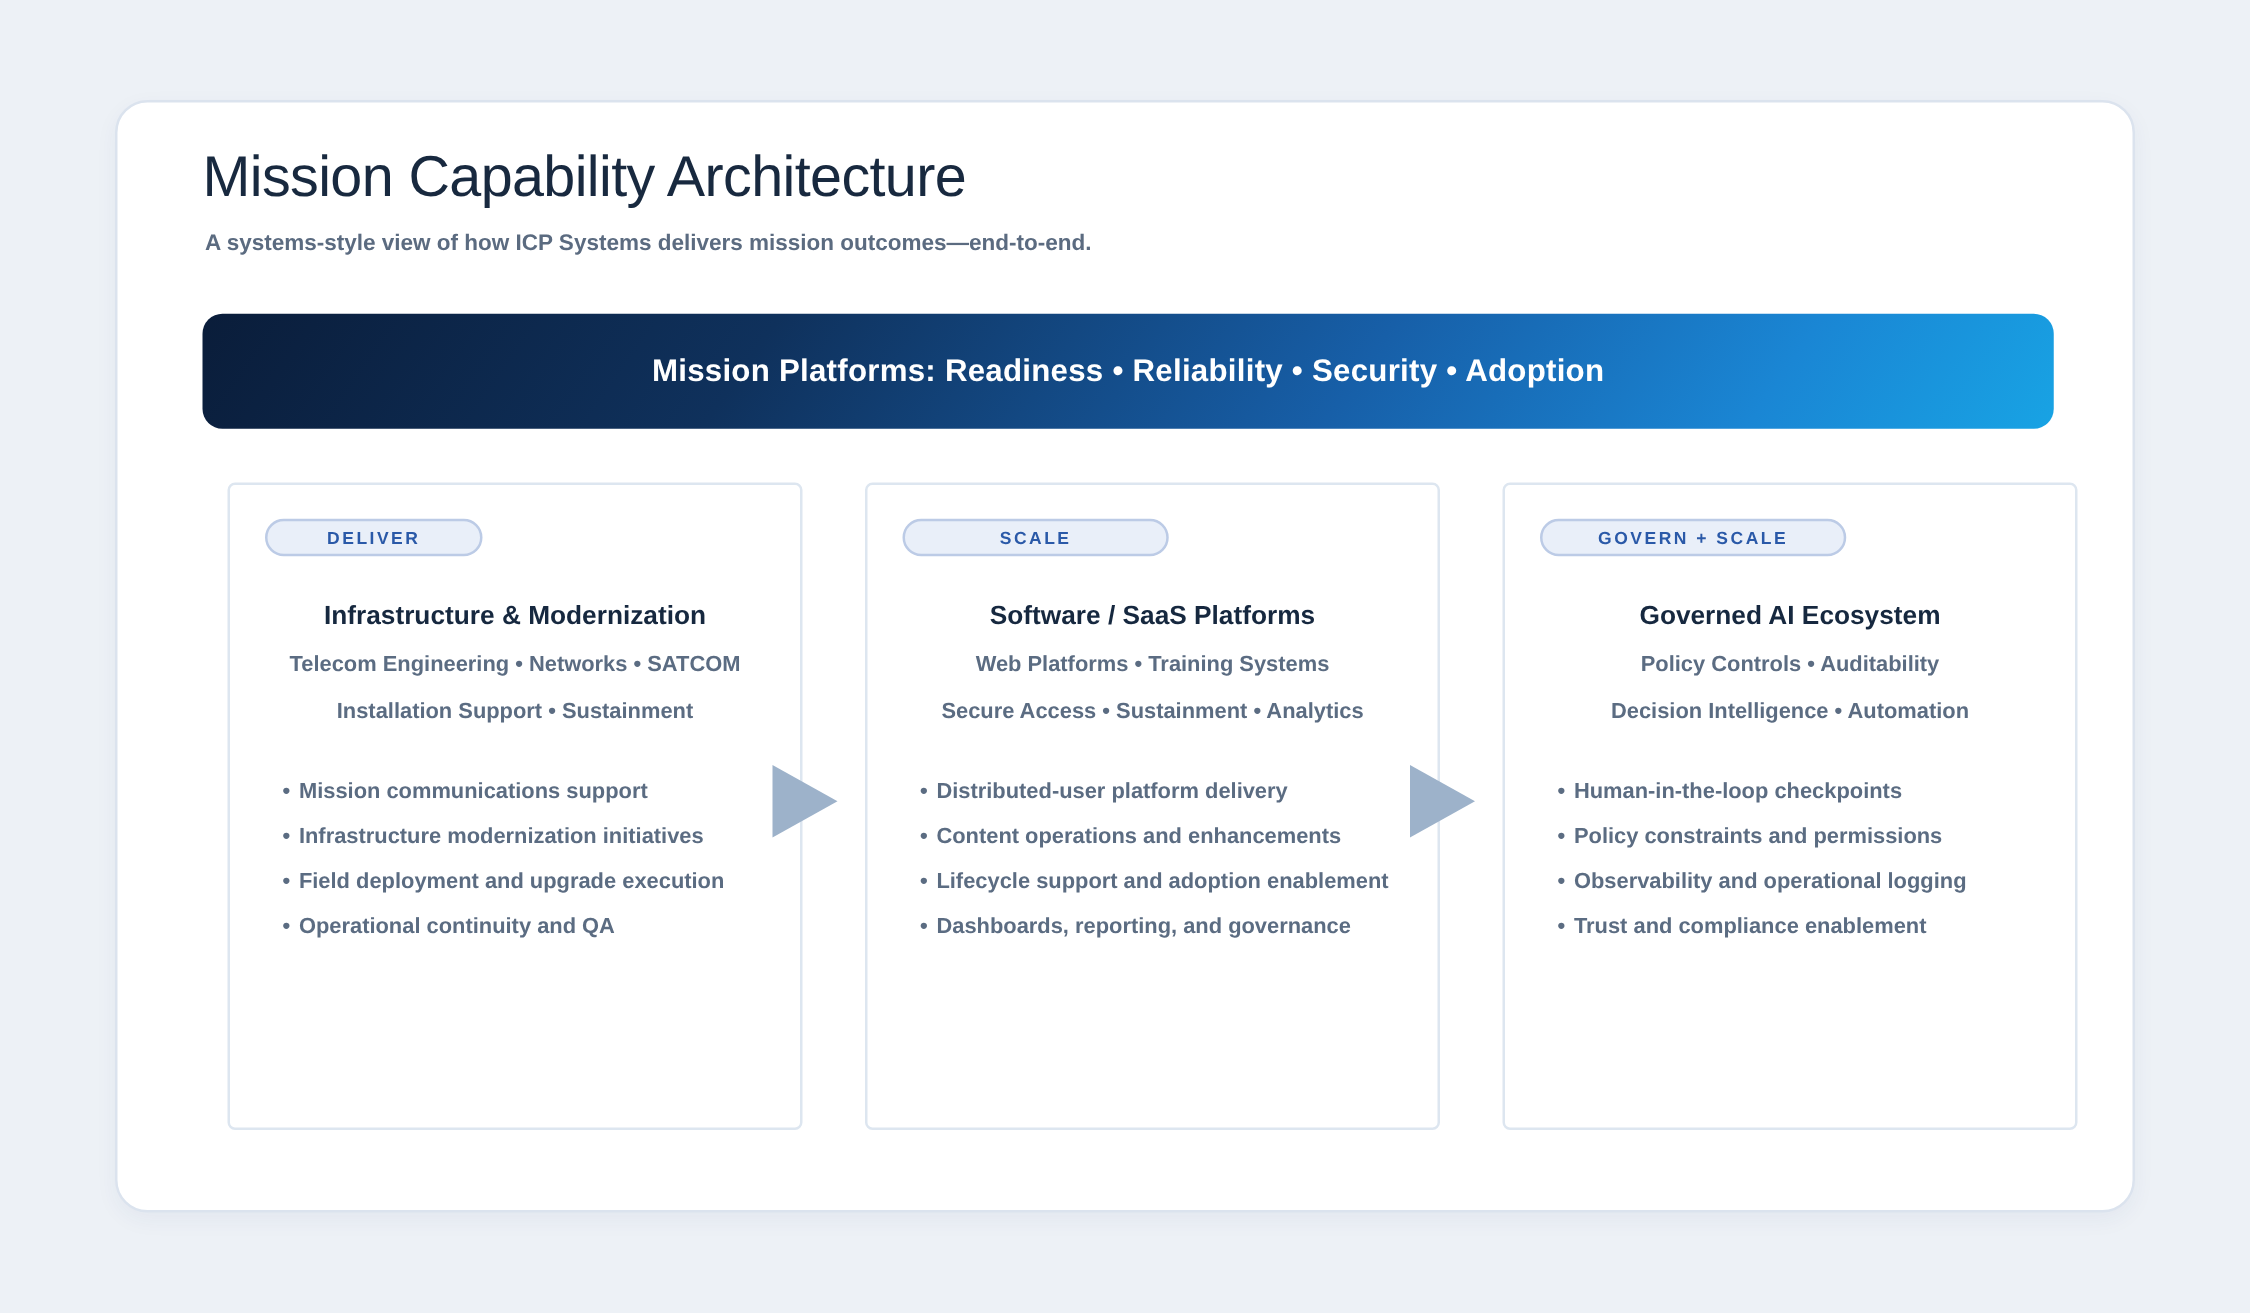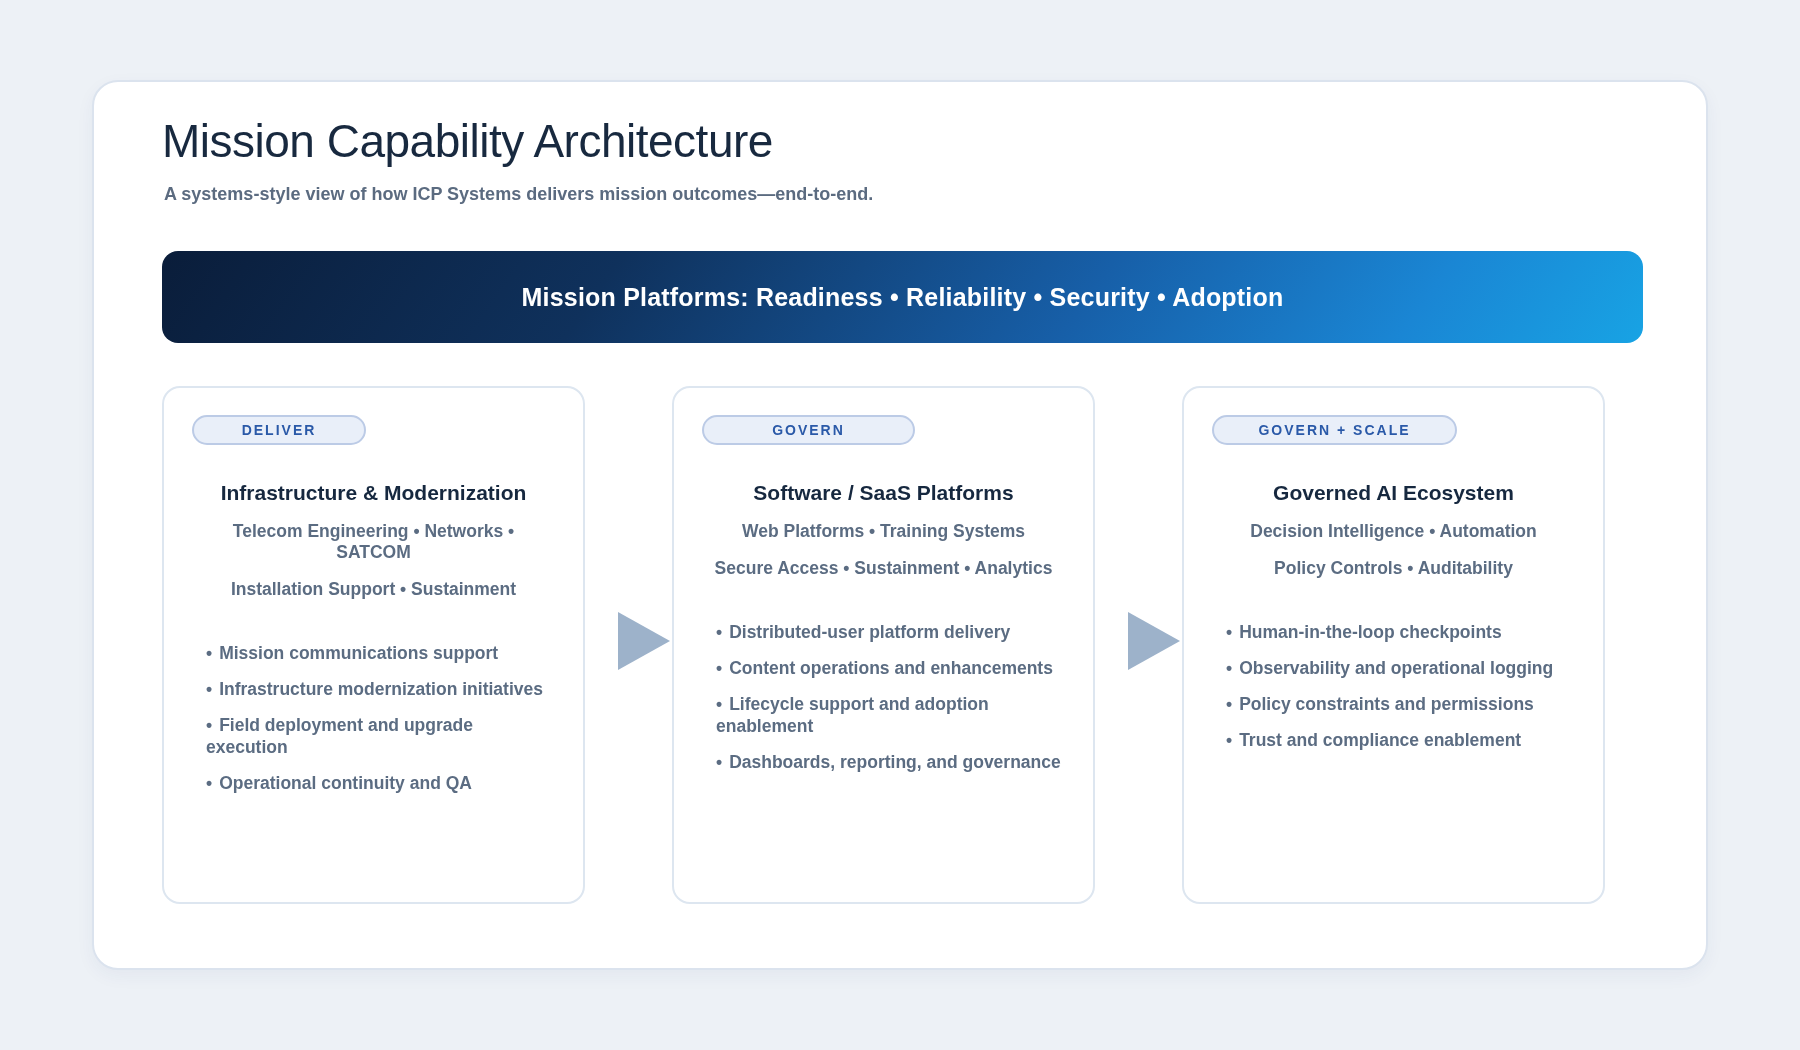--- a/index.html
+++ b/index.html
@@ -51,26 +51,27 @@
     letter-spacing: 0.2px;
   }
   .cards {
     position: absolute;
     left: 68px; top: 304px;
     width: 1481px; height: 518px;
   }
   .card {
     position: absolute;
     top: 0;
-    width: 423px; height: 518px;
+    width: 460px; height: 518px;
     background: #ffffff;
     border: 2px solid #dde6f0;
-    border-radius: 18px;
+    border-radius: 6px;
     padding: 27px 30px 0 30px;
     text-align: center;
+    margin-left: 20px;
   }
   .card.c0 { left: 0; }
   .card.c1 { left: 510px; }
   .card.c2 { left: 1020px; }
   .badge {
     display: block;
     height: 30px;
     margin-left: -2px;
     background: #e9eff9;
     border: 2px solid #bccbe6;
@@ -146,41 +147,41 @@
         <li><span class="b">•</span><span>Mission communications support</span></li>
         <li><span class="b">•</span><span>Infrastructure modernization initiatives</span></li>
         <li><span class="b">•</span><span>Field deployment and upgrade execution</span></li>
         <li><span class="b">•</span><span>Operational continuity and QA</span></li>
       </ul>
     </section>
 
     <div class="arrow a0"></div>
 
     <section class="card c1">
-      <div class="badge">GOVERN</div>
+      <div class="badge">SCALE</div>
       <h2 class="card-title">Software / SaaS Platforms</h2>
       <p class="tag">Web Platforms • Training Systems</p>
       <p class="tag">Secure Access • Sustainment • Analytics</p>
       <ul class="bullets">
         <li><span class="b">•</span><span>Distributed-user platform delivery</span></li>
         <li><span class="b">•</span><span>Content operations and enhancements</span></li>
         <li><span class="b">•</span><span>Lifecycle support and adoption enablement</span></li>
         <li><span class="b">•</span><span>Dashboards, reporting, and governance</span></li>
       </ul>
     </section>
 
     <div class="arrow a1"></div>
 
     <section class="card c2">
       <div class="badge">GOVERN + SCALE</div>
       <h2 class="card-title">Governed AI Ecosystem</h2>
+      <p class="tag">Policy Controls • Auditability</p>
       <p class="tag">Decision Intelligence • Automation</p>
-      <p class="tag">Policy Controls • Auditability</p>
       <ul class="bullets">
         <li><span class="b">•</span><span>Human-in-the-loop checkpoints</span></li>
+        <li><span class="b">•</span><span>Policy constraints and permissions</span></li>
         <li><span class="b">•</span><span>Observability and operational logging</span></li>
-        <li><span class="b">•</span><span>Policy constraints and permissions</span></li>
         <li><span class="b">•</span><span>Trust and compliance enablement</span></li>
       </ul>
     </section>
 
   </div>
 </div>
 
 </body></html>

